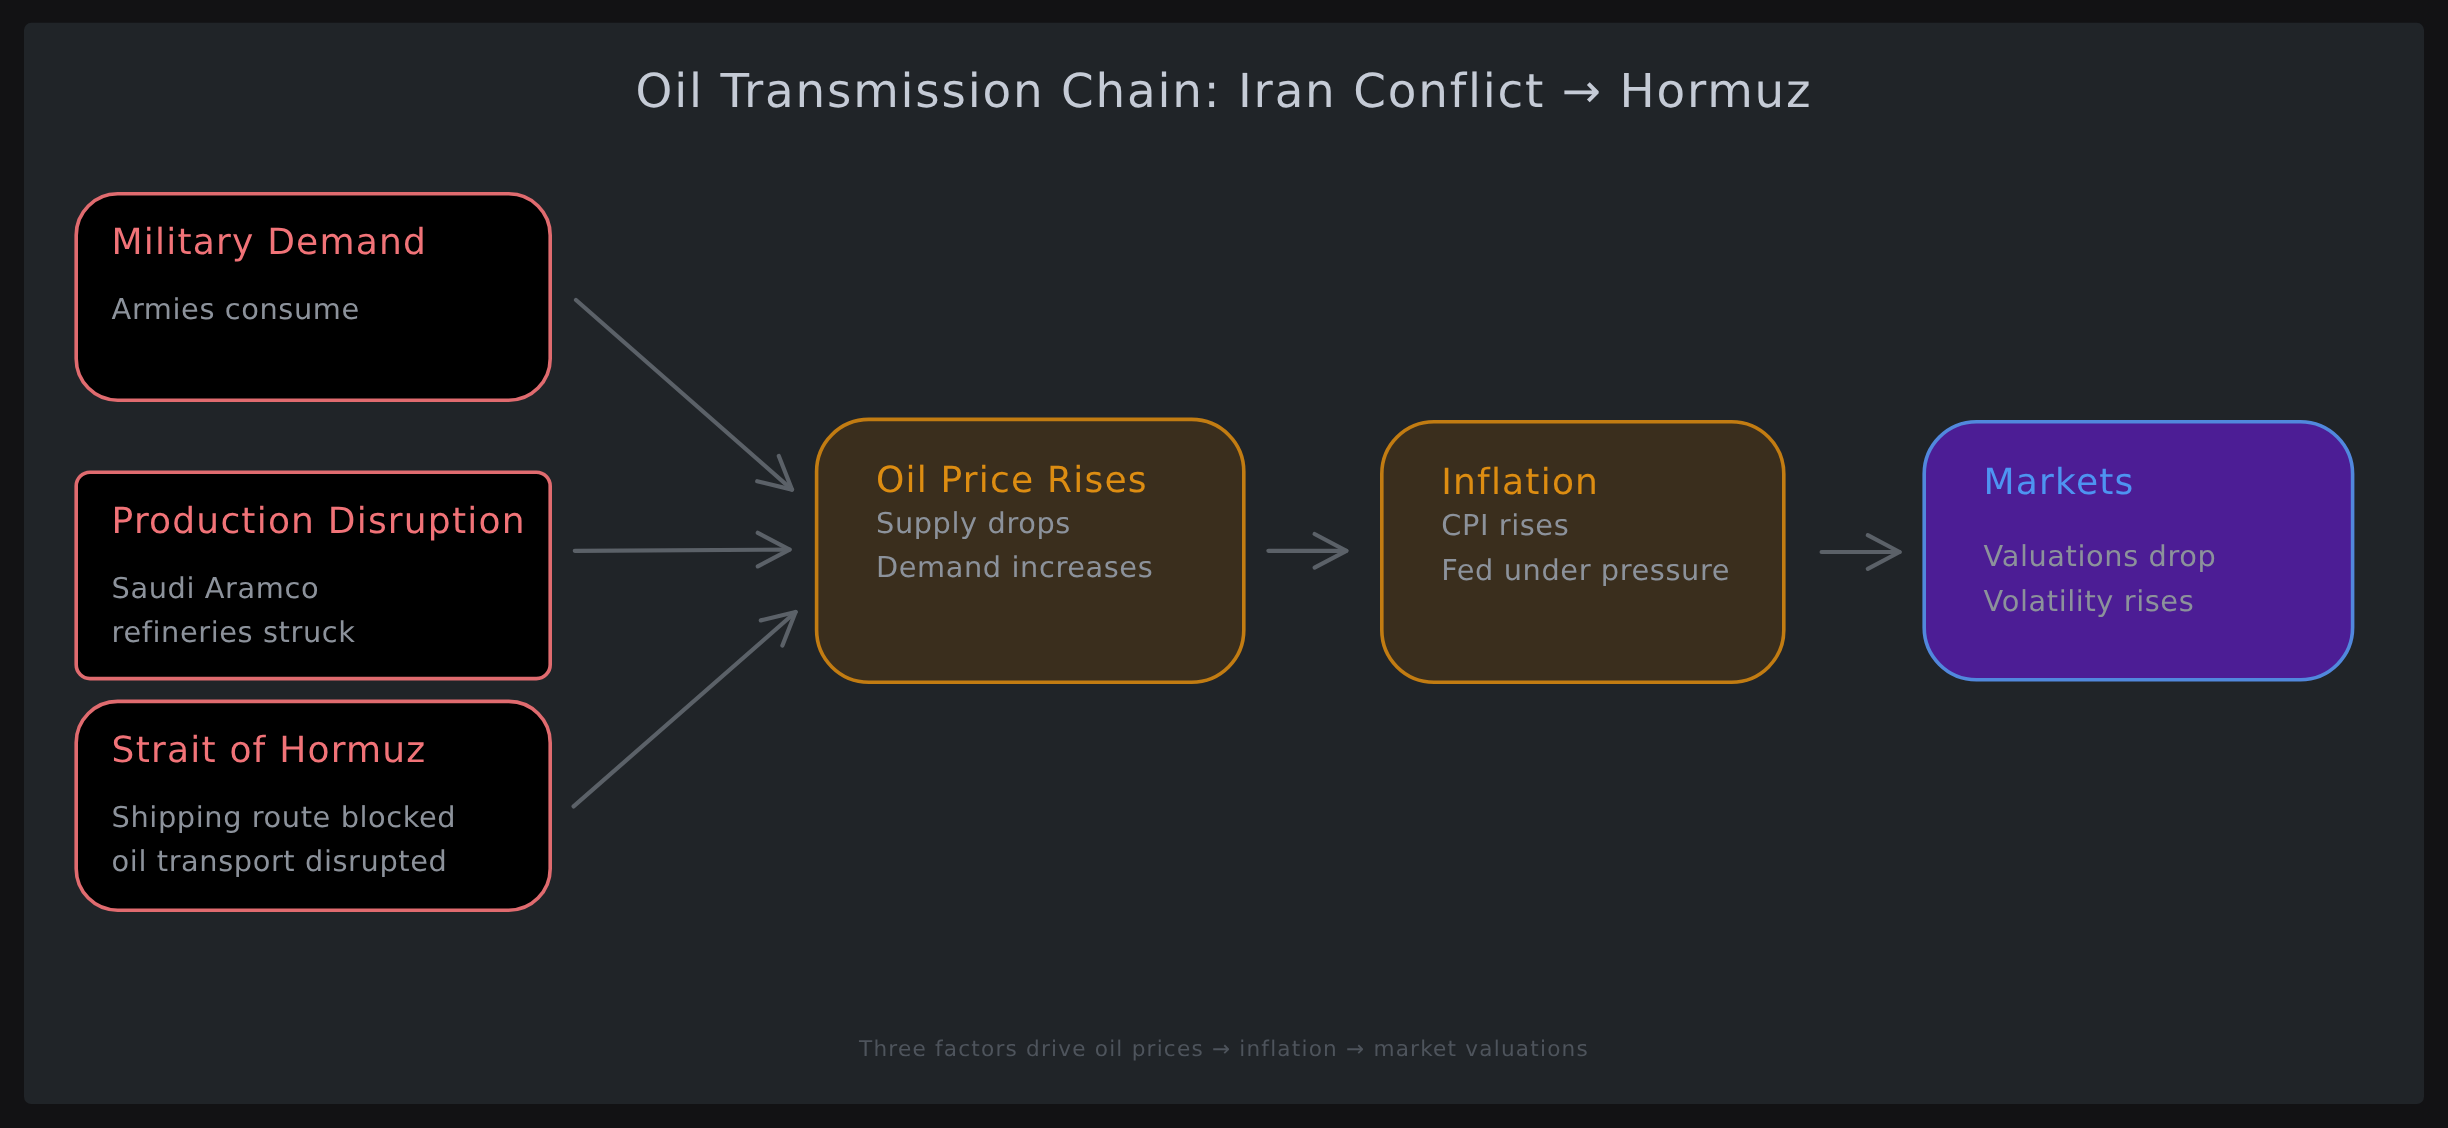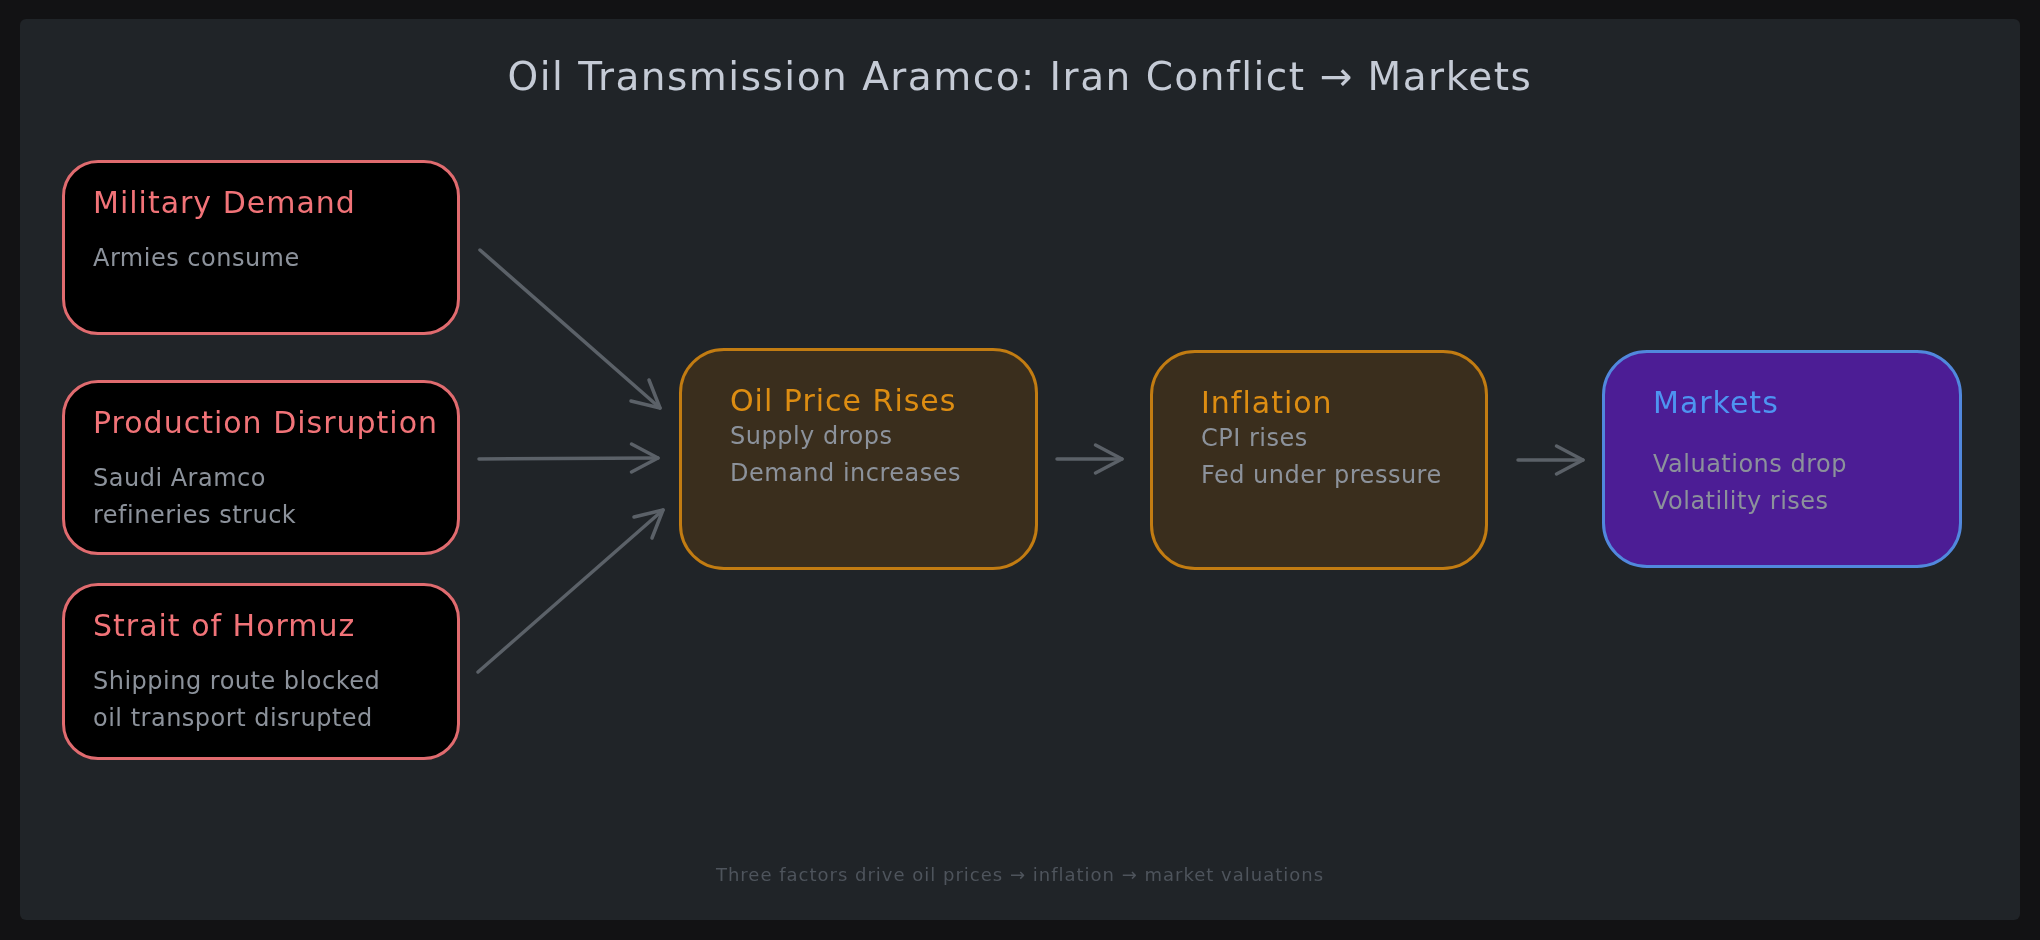--- a/index.html
+++ b/index.html
@@ -79,21 +79,21 @@
   
   .node-blue {
     border-color: #5188dd;
     background: #4c1d95;
     border-radius: 45px;
     padding: 32px 48px;
   }
   .node-blue .node-title { color: #4e94f1; margin-bottom: 26px; }
 
   #node-military-demand      { left: 62px;   top: 160px; width: 398px; height: 175px; }
-  #node-production-disruption{ left: 62px;   top: 380px; width: 398px; height: 175px; }
+  #node-production-disruption{ left: 62px;   top: 392px; width: 398px; height: 175px; border-radius: 13px; }
   #node-strait-of-hormuz     { left: 62px;   top: 583px; width: 398px; height: 177px; }
   #node-oil-price-rises      { left: 679px;  top: 348px; width: 359px; height: 222px; }
   #node-inflation            { left: 1150px; top: 350px; width: 338px; height: 220px; }
   #node-markets              { left: 1602px; top: 350px; width: 360px; height: 218px; }
 
   .caption {
     position: absolute;
     top: 864px;
     left: 0;
     width: 100%;
@@ -103,21 +103,21 @@
     color: #4e545c;
   }
 </style>
 </head>
 <body>
 
 <div class="canvas">
 
   <div class="panel"></div>
 
-  <h1 class="diagram-title">Oil Transmission Aramco: Iran Conflict → Markets</h1>
+  <h1 class="diagram-title">Oil Transmission Chain: Iran Conflict → Hormuz</h1>
 
   <svg class="edges" width="2040" height="940" viewBox="0 0 2040 940" fill="none" stroke="#5b6168" stroke-width="3.5" stroke-linecap="round" stroke-linejoin="round">
     <g>
       <line x1="480" y1="250" x2="660" y2="408"></line>
       <polyline points="631,401 660,408 649,380"></polyline>
     </g>
     <g>
       <line x1="479" y1="459" x2="658" y2="458"></line>
       <polyline points="631.5,444 658,458 631.5,472"></polyline>
     </g>

